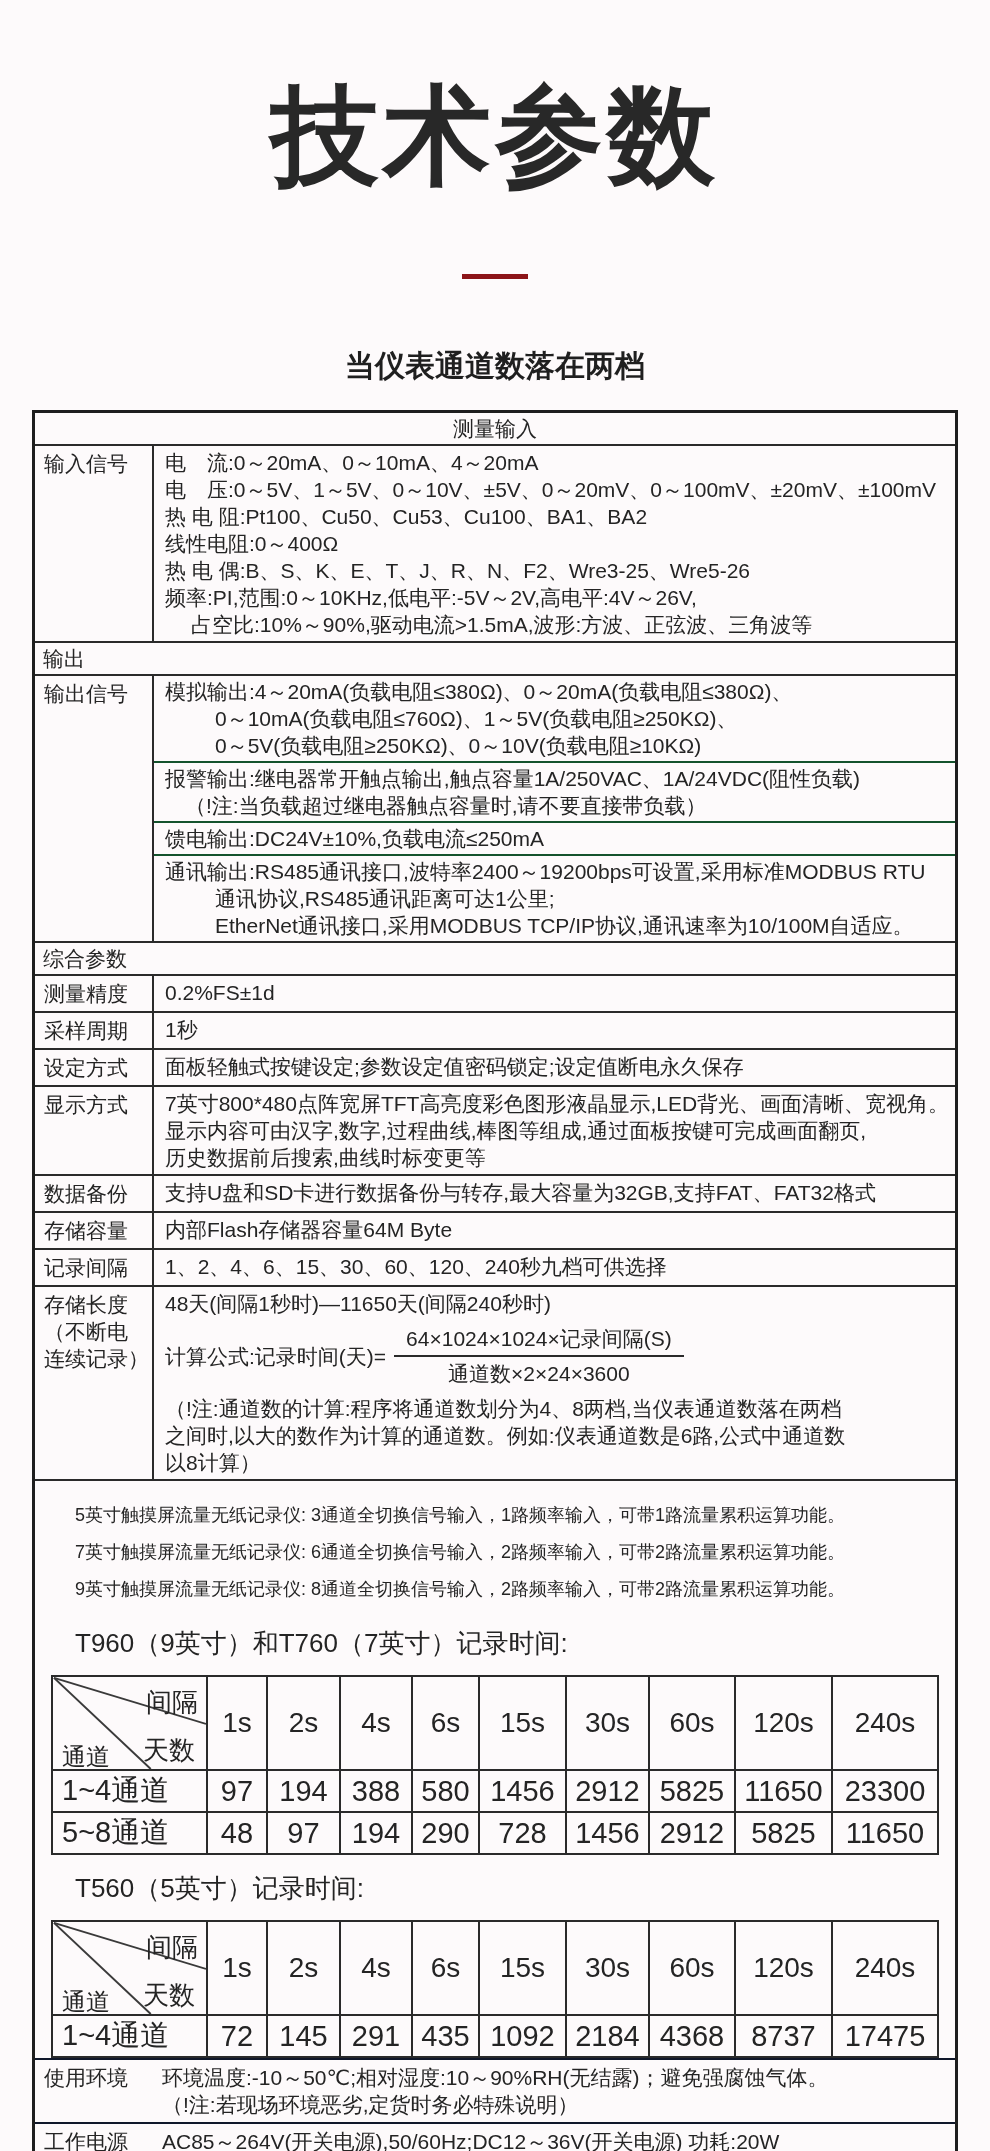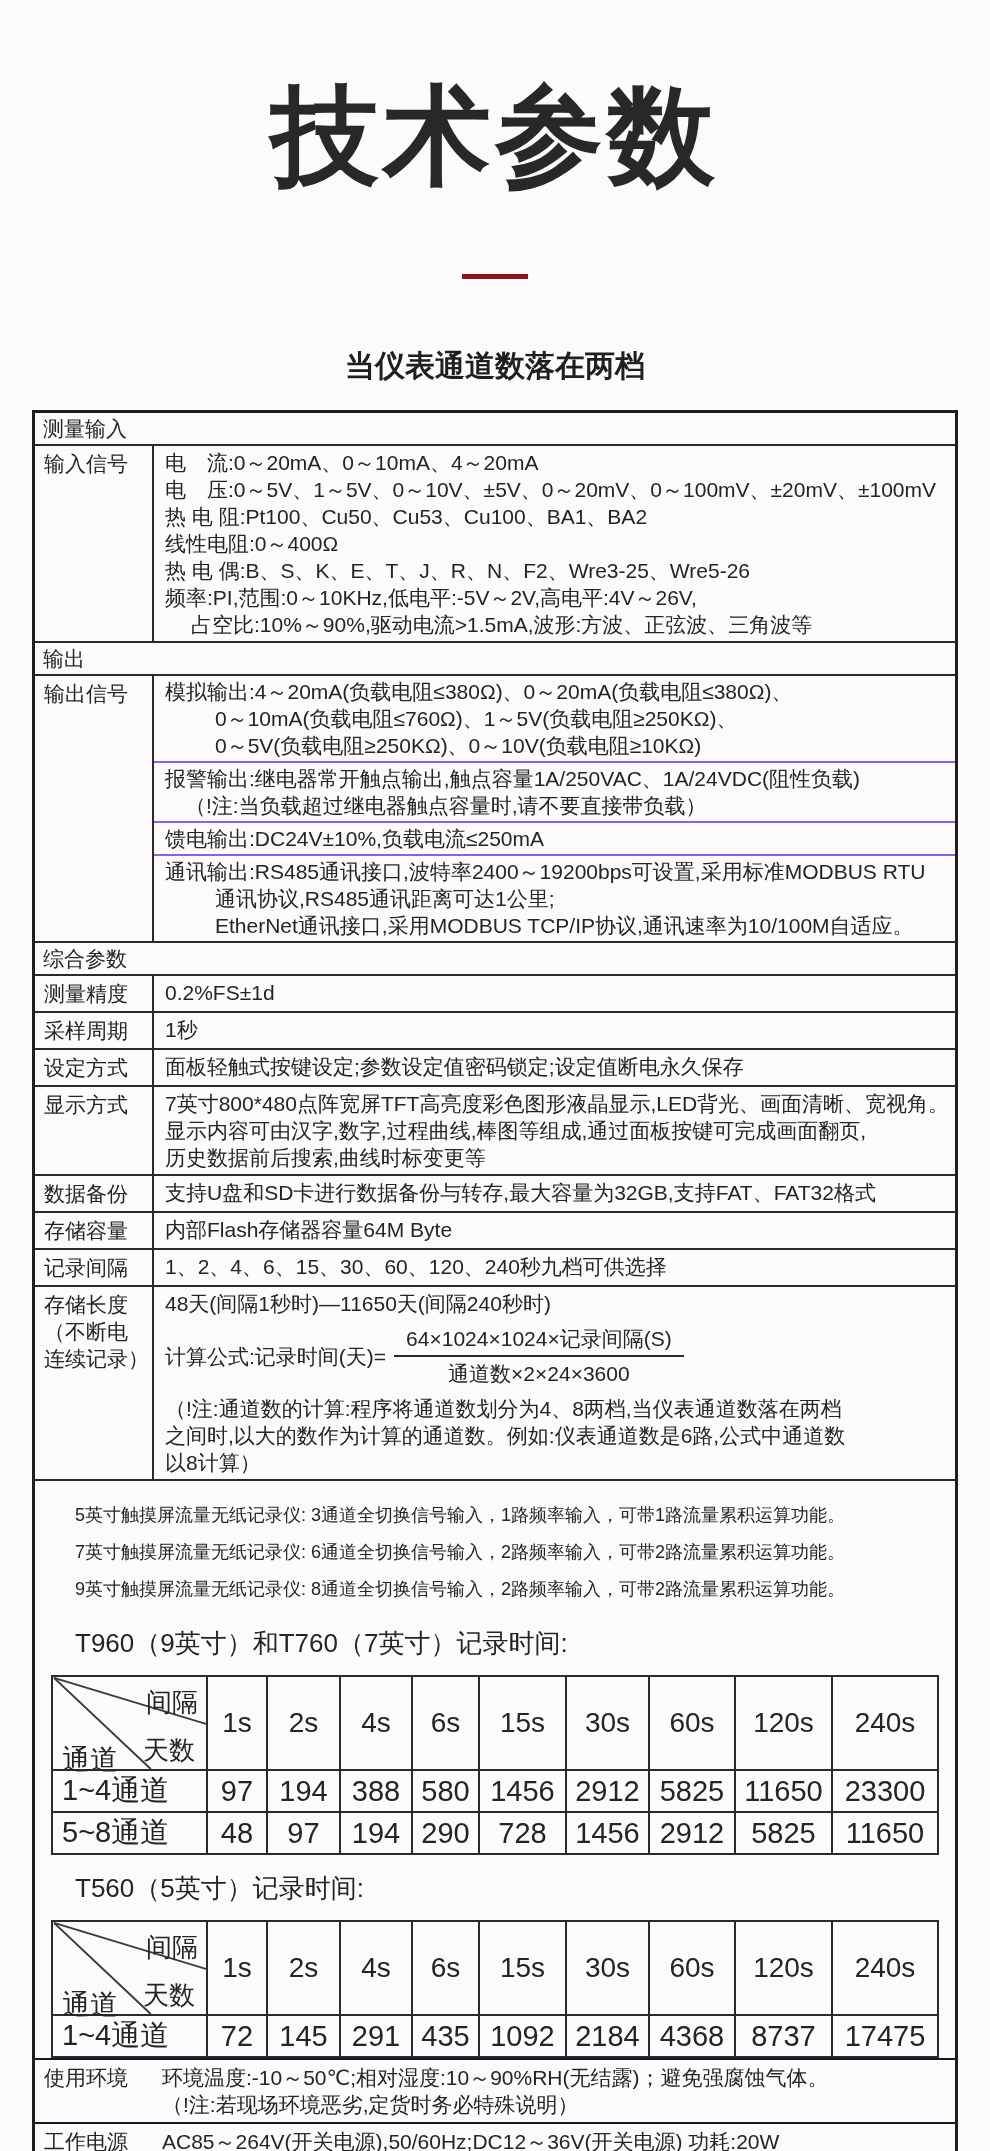--- a/index.html
+++ b/index.html
@@ -27,28 +27,28 @@
   .main-box {
     position:absolute; top:410px; left:32px; width:926px;
     border:3px solid #1e1e1e;
   }
   
   table.spec { width:100%; border-collapse:collapse; table-layout:fixed; }
   table.spec td {
     border:2px solid #2a2a2a;
     font-size:21px; line-height:27px; vertical-align:top; color:#242424;
   }
-  table.spec tr:first-child td { border-top:0; }
+  table.spec tr:first-child td { border-top:0;text-align:center; }
   table.spec td:first-child { border-left:0; }
   table.spec tr td:last-child { border-right:0; }
   tr.sec td { padding:2px 8px; height:30px; }
   td.lbl { width:118px; padding:4px 0 4px 9px; }
   td.val { padding:3px 2px 3px 11px; }
   td.val0 { padding:0; }
-  .sub { padding:2px 2px 2px 11px; border-bottom:2px solid #8b5cf6; }
+  .sub { padding:2px 2px 2px 11px; border-bottom:2px solid #14532d; }
   .sub:last-child { border-bottom:none; }
   .ln { white-space:nowrap; }
   .ind26 { padding-left:26px; }
   .ind50 { padding-left:50px; }
   .ind20 { padding-left:20px; }
   .formula { display:flex; align-items:center; margin:8px 0 8px 0; }
   .frac { display:inline-block; text-align:center; margin-left:8px; }
   .frac .num { display:block; padding:0 12px 3px 12px; border-bottom:2px solid #2a2a2a; white-space:nowrap; }
   .frac .den { display:block; padding-top:3px; white-space:nowrap; }
   
@@ -58,21 +58,21 @@
   .tbl-head { font-size:26px; color:#242424; margin:18px 0 14px 40px; white-space:nowrap; }
   table.rec { border-collapse:collapse; table-layout:fixed; margin-left:16px; width:886px; background:transparent; }
   table.rec td { border:2px solid #2a2a2a; text-align:center; color:#242424; }
   table.rec tr.hdr td { height:94px; font-size:28px; }
   table.rec tr.data td { height:28px; font-size:29px; }
   table.rec td.rlbl { text-align:left; padding-left:9px; font-size:26px; }
   td.diag { position:relative; }
   td.diag svg { position:absolute; left:0; top:0; width:100%; height:100%; }
   .d-int { position:absolute; top:8px; right:8px; font-size:26px; }
   .d-days { position:absolute; top:56px; left:90px; font-size:26px; }
-  .d-ch { position:absolute; top:64px; left:9px; font-size:28px; }
+  .d-ch { position:absolute; top:64px; left:9px; font-size:24px; }
   
   .brow { display:flex; border-top:2px solid #0f172a; padding:4px 0; margin-top:0; }
   .brow:first-of-type { margin-top:16px; }
   .b-lbl { flex:0 0 127px; padding-left:9px; font-size:21px; line-height:27px; }
   .b-val { flex:1; font-size:21px; line-height:27px; }
   .mt16 { margin-top:16px; }
 </style>
 </head>
 <body>
 

